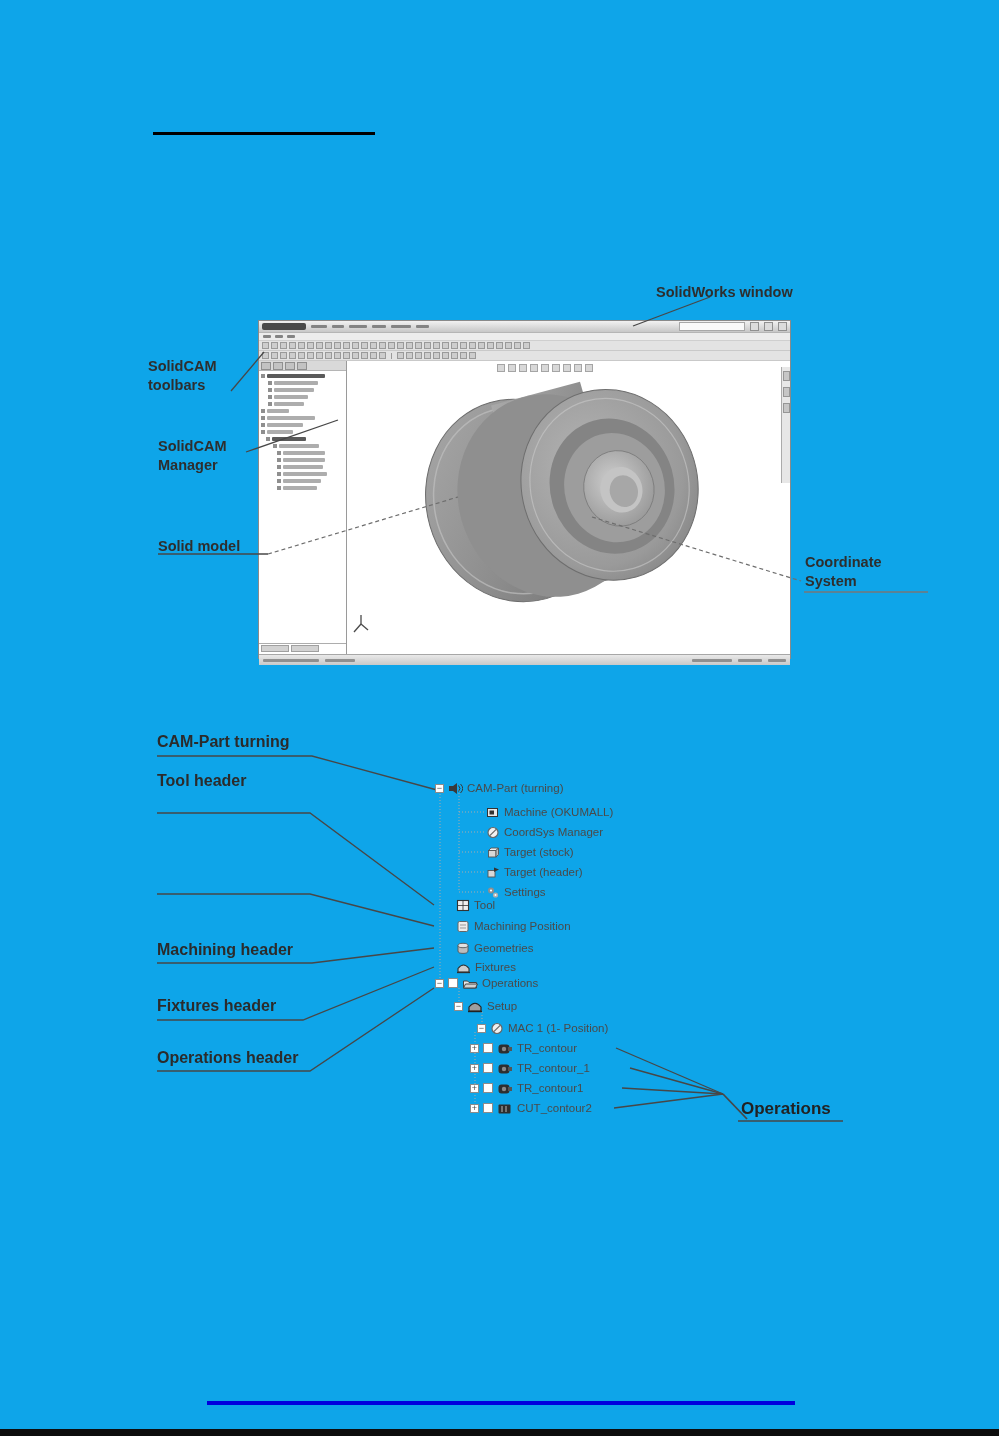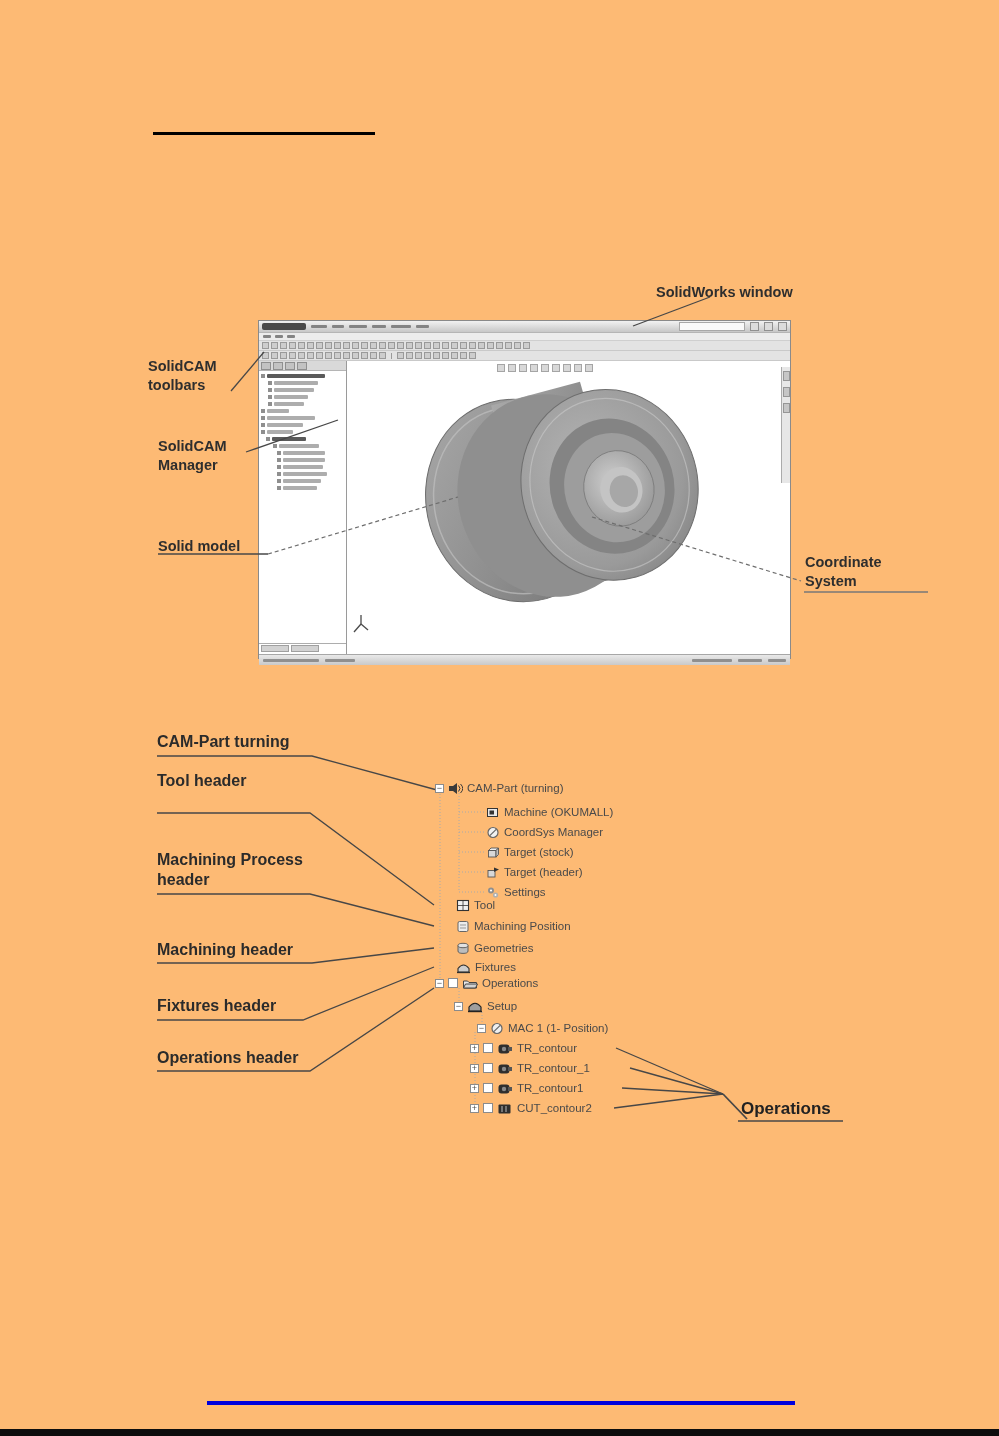--- a/index.html
+++ b/index.html
@@ -1,16 +1,16 @@
 <!DOCTYPE html>
 <html><head>
 <meta charset="utf-8">
 <style>
   html,body{margin:0;padding:0;background:#fff;}
-  .page{position:relative;width:999px;height:1436px;background:#fdba74;overflow:hidden;
+  .page{position:relative;width:999px;height:1436px;background:#0ea5e9;overflow:hidden;
         font-family:"Liberation Sans",sans-serif;color:#2f2f2f;}
   .abs{position:absolute;}
 
   
   .lbl1{position:absolute;font-size:14.5px;font-weight:600;color:#2e2e2e;line-height:1.32;z-index:6;}
   .lbl2{position:absolute;font-size:16px;font-weight:600;color:#2b2b2b;line-height:1.25;z-index:6;}
   .lbl3{position:absolute;font-size:17px;font-weight:600;color:#222;z-index:6;}
 
   
   .overlay{position:absolute;left:0;top:0;z-index:5;pointer-events:none;}
@@ -309,21 +309,20 @@
   </svg>
 
   <div class="lbl1" style="left:656px;top:283px;width:150px">SolidWorks window</div>
   <div class="lbl1" style="left:148px;top:357px;width:82px">SolidCAM toolbars</div>
   <div class="lbl1" style="left:158px;top:437px;width:82px">SolidCAM Manager</div>
   <div class="lbl1" style="left:158px;top:537px;width:120px">Solid model</div>
   <div class="lbl1" style="left:805px;top:553px;width:95px">Coordinate System</div>
 
   <div class="lbl2" style="left:157px;top:732px">CAM-Part turning</div>
   <div class="lbl2" style="left:157px;top:771px">Tool header</div>
-  <div class="lbl2" style="left:157px;top:850px;width:175px">Machining Process header</div>
   <div class="lbl2" style="left:157px;top:940px">Machining header</div>
   <div class="lbl2" style="left:157px;top:996px">Fixtures header</div>
   <div class="lbl2" style="left:157px;top:1048px">Operations header</div>
   <div class="lbl3" style="left:741px;top:1099px">Operations</div>
 
   <div class="drow" style="left:435px;top:779px">
     <span class="exp">−</span>
     <svg class="ti" width="15" height="13">
       <path d="M1,4 L5,4 L9,1 L9,12 L5,9 L1,9 Z" fill="#3a3a3a"></path>
       <path d="M10.5,3.5 q3,3 0,6 M12.5,2 q4.5,4.5 0,9" stroke="#3a3a3a" fill="none" stroke-width="1"></path>

